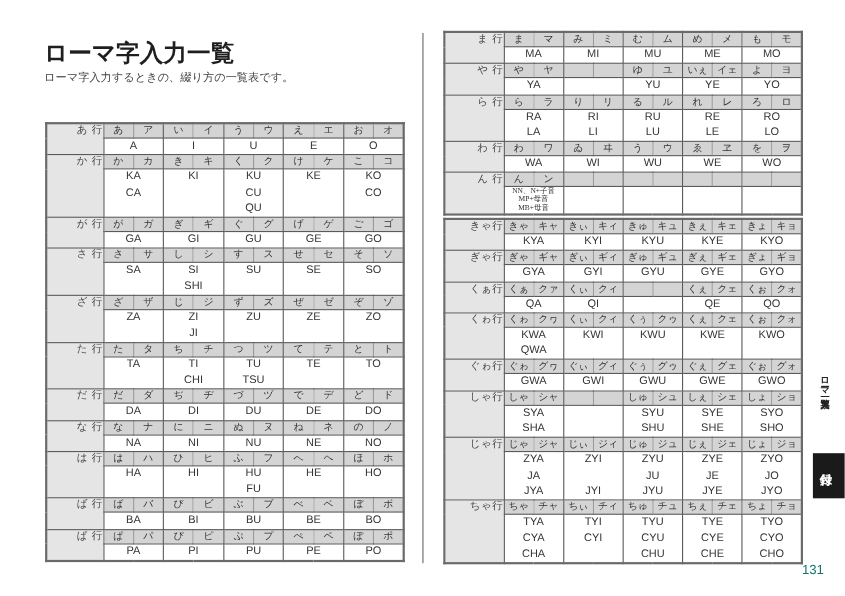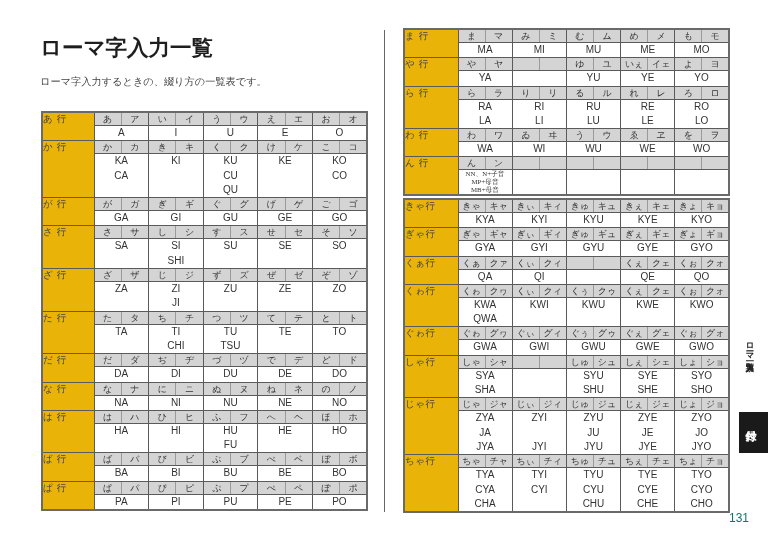--- a/index.html
+++ b/index.html
@@ -1,22 +1,22 @@
 <!DOCTYPE html>
 <html><head>
 <meta charset="utf-8">
 <style>
 html,body{margin:0;padding:0;}
 body{width:768px;height:542px;position:relative;background:#ffffff;overflow:hidden;font-family:"DejaVu Sans",sans-serif;color:#333;}
 .title{position:absolute;left:40px;top:33px;font-size:21.5px;font-weight:bold;color:#1e1e1e;white-space:nowrap;}
-.subtitle{position:absolute;left:40px;top:75px;font-size:10.2px;color:#444;white-space:nowrap;}
+.subtitle{position:absolute;left:40px;top:64px;font-size:10.2px;color:#444;white-space:nowrap;}
 .gutter{position:absolute;left:384px;top:30px;width:1px;height:482px;background:#666;}
 table.rt{position:absolute;border-collapse:collapse;table-layout:fixed;border:2px solid #6a6a6a;}
 table.rt td,table.rt th{padding:0;border:1px solid #5a5a5a;overflow:hidden;}
-table.rt th{background:#eab308;font-weight:normal;font-size:9.5px;color:#444;vertical-align:top;line-height:12px;text-align:left;letter-spacing:0.5px;white-space:pre;}
+table.rt th{background:#e5e5e5;font-weight:normal;font-size:9.5px;color:#444;vertical-align:top;line-height:12px;text-align:right;letter-spacing:0.5px;white-space:pre;}
 td.h,td.c{background:#d4d4d4;font-size:9px;line-height:12px;height:12px;text-align:center;color:#333;white-space:nowrap;}
 td.h{border-right-color:#9a9a9a !important;}
 td.r{background:#ffffff;font-family:"Liberation Sans",sans-serif;font-size:10px;line-height:14.3px;text-align:center;white-space:pre-line;color:#333;vertical-align:top;}
 td.nn{font-family:Liberation Serif, serif;font-size:6.8px;line-height:8px;height:24px;}
 #left-table{left:41px;top:111px;width:325px;border-radius:16px;}
 #right-table-upper{left:403px;top:28px;width:325px;}
 #right-table-lower{left:403px;top:198px;width:325px;}
 .side-index{position:absolute;left:744px;top:337px;writing-mode:vertical-rl;font-size:8.4px;font-weight:bold;color:#222;}
 .side-tab{position:absolute;left:739px;top:412px;width:29px;height:41px;background:#1a1a1a;}
 .side-tab span{position:absolute;left:3px;top:10px;writing-mode:vertical-rl;color:#fff;font-size:11px;font-weight:bold;}

